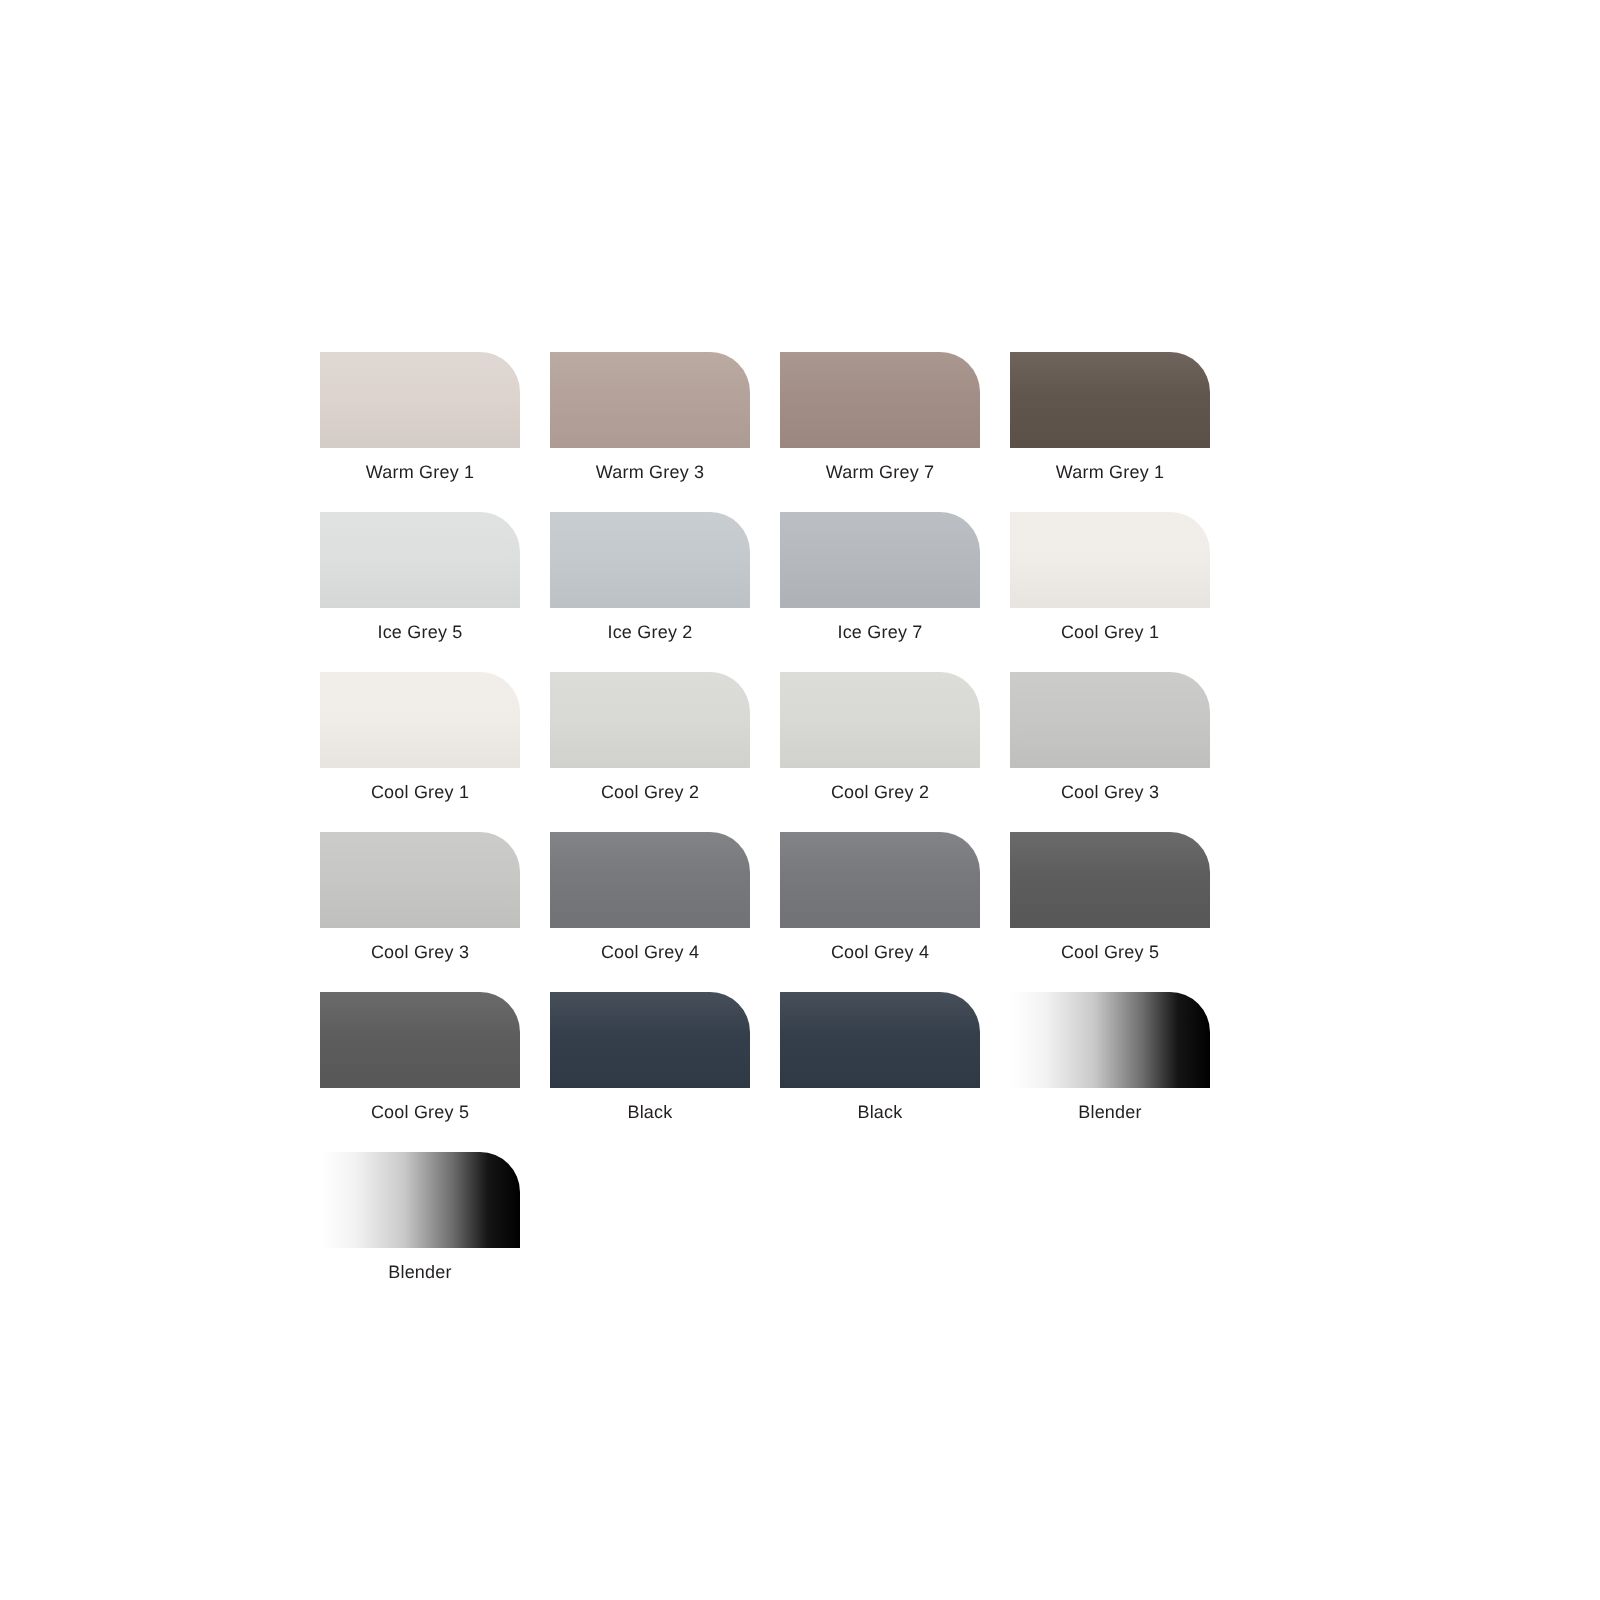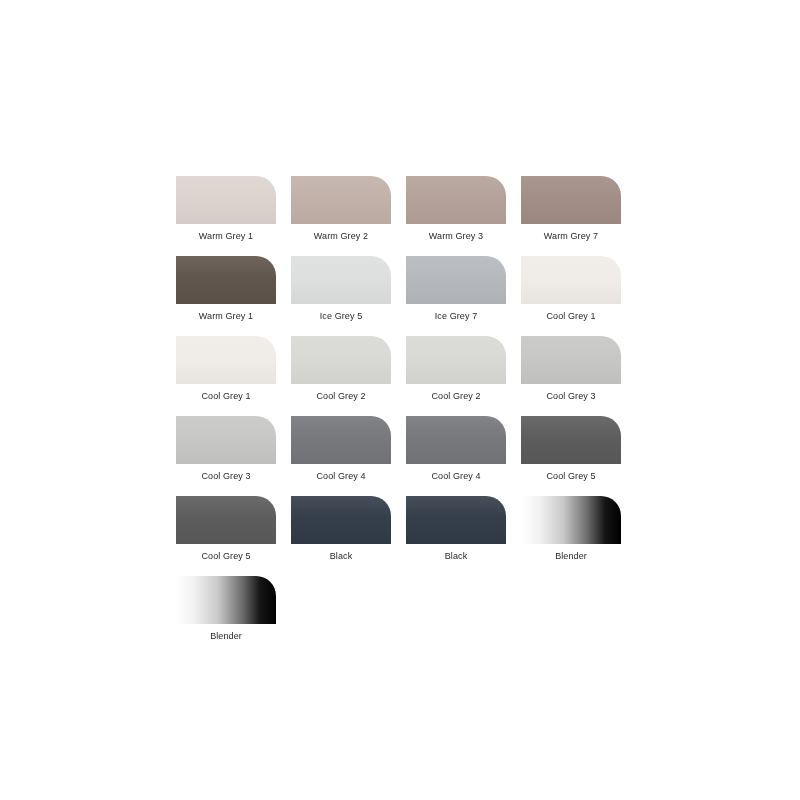--- a/index.html
+++ b/index.html
@@ -10,21 +10,21 @@
   body {
     width: 800px;
     height: 800px;
     background: #ffffff;
     font-family: "Liberation Sans", sans-serif;
     overflow: hidden;
   }
 
   #swatch-chart {
     position: absolute;
-    left: 176px;
+    left: 160px;
     top: 176px;
     width: 454px;
     display: grid;
     grid-template-columns: repeat(4, 100px);
     column-gap: 15px;
     row-gap: 14px;
   }
 
   .swatch-cell {
     width: 100px;
@@ -67,38 +67,38 @@
 </style>
 </head>
 <body>
 
 <div id="swatch-chart">
     <div class="swatch-cell">
       <div class="swatch-chip" style="background-color: rgb(220, 211, 205);"></div>
       <div class="swatch-label">Warm Grey 1</div>
     </div>
     <div class="swatch-cell">
-      <div class="swatch-chip" style="background-color: rgb(192, 176, 168);"></div>
-      <div class="swatch-label">Warm Grey 2</div>
-    </div>
-    <div class="swatch-cell">
       <div class="swatch-chip" style="background-color: rgb(179, 161, 152);"></div>
       <div class="swatch-label">Warm Grey 3</div>
     </div>
     <div class="swatch-cell">
       <div class="swatch-chip" style="background-color: rgb(160, 140, 132);"></div>
       <div class="swatch-label">Warm Grey 7</div>
     </div>
     <div class="swatch-cell">
       <div class="swatch-chip" style="background-color: rgb(94, 83, 74);"></div>
       <div class="swatch-label">Warm Grey 1</div>
     </div>
     <div class="swatch-cell">
       <div class="swatch-chip" style="background-color: rgb(221, 222, 222);"></div>
       <div class="swatch-label">Ice Grey 5</div>
+    </div>
+    <div class="swatch-cell">
+      <div class="swatch-chip" style="background-color: rgb(194, 200, 204);"></div>
+      <div class="swatch-label">Ice Grey 2</div>
     </div>
     <div class="swatch-cell">
       <div class="swatch-chip" style="background-color: rgb(180, 184, 189);"></div>
       <div class="swatch-label">Ice Grey 7</div>
     </div>
     <div class="swatch-cell">
       <div class="swatch-chip" style="background-color: rgb(240, 236, 232);"></div>
       <div class="swatch-label">Cool Grey 1</div>
     </div>
     <div class="swatch-cell">

